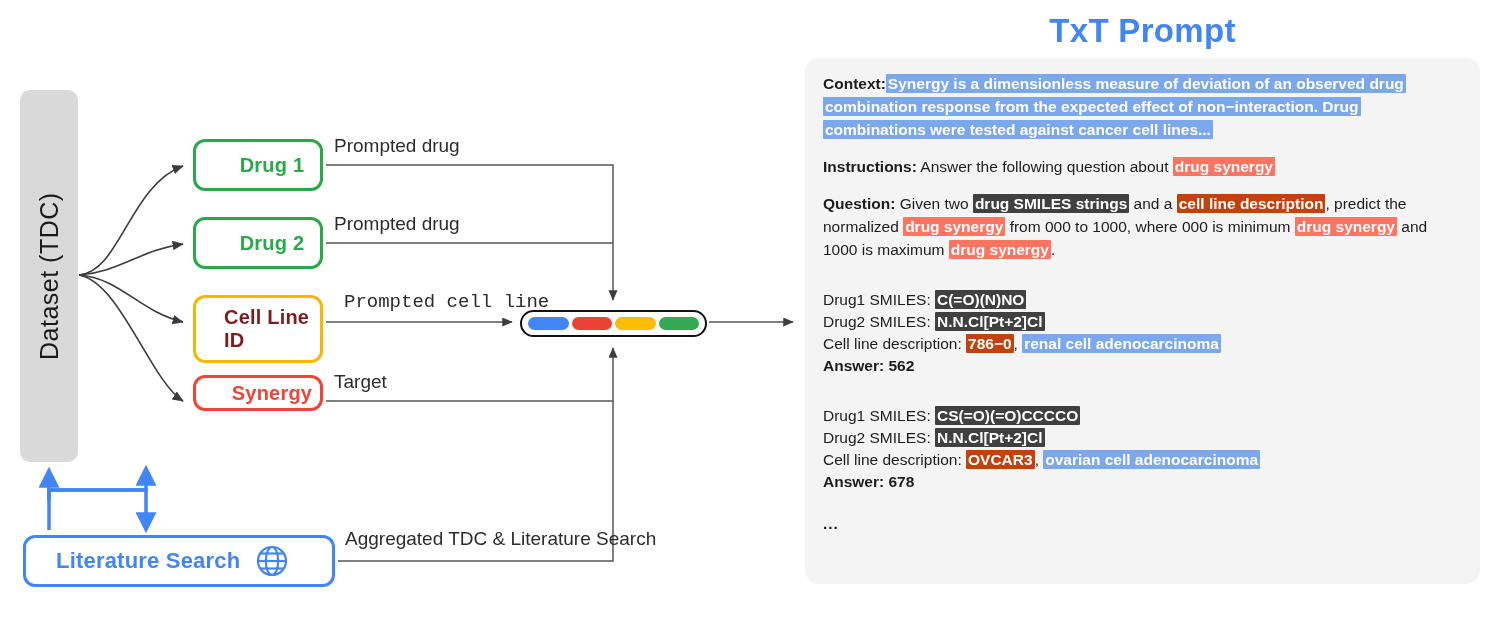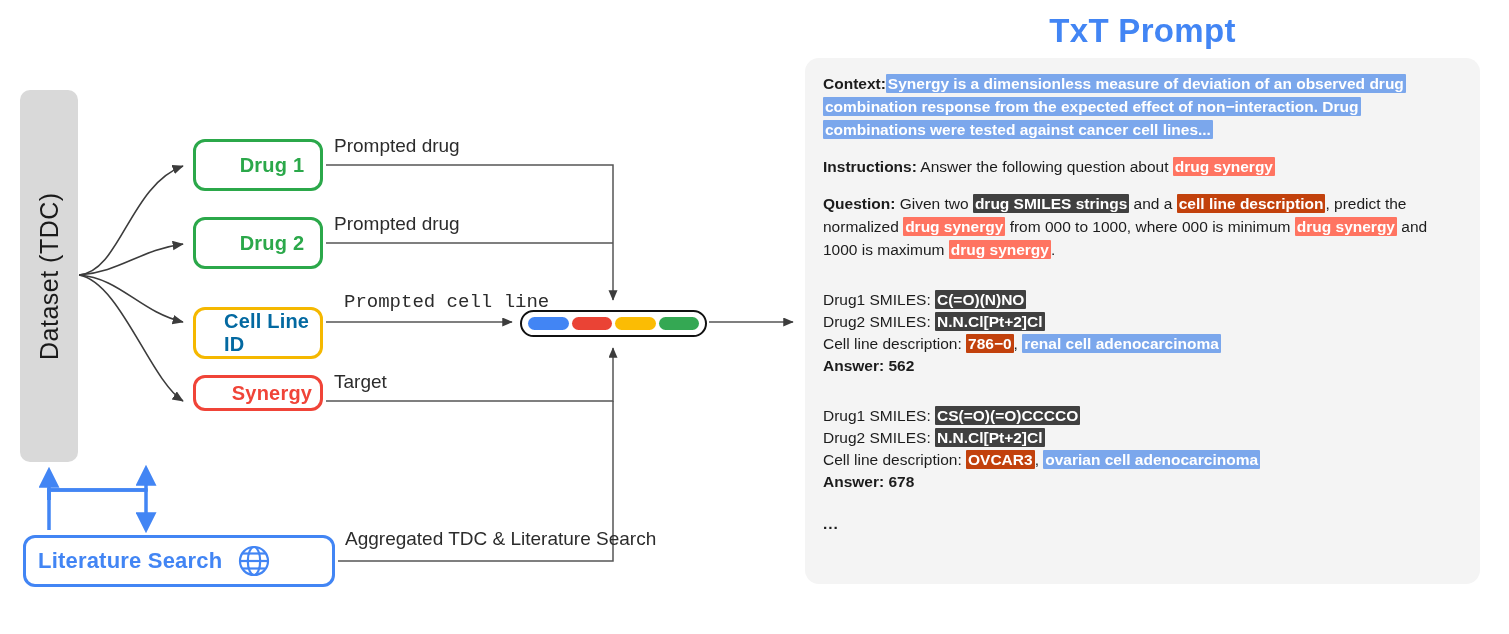--- a/index.html
+++ b/index.html
@@ -57,30 +57,30 @@
     writing-mode: vertical-rl;
     transform: rotate(180deg);
     letter-spacing: .5px;
     font-weight: normal;
   }
 
   #node-drug1 { left: 193px; top: 139px; width: 130px; height: 52px;
                 border: 3px solid #2ba84a; color: #2ba84a; font-size: 20px; }
   #node-drug2 { left: 193px; top: 217px; width: 130px; height: 52px;
                 border: 3px solid #2ba84a; color: #2ba84a; font-size: 20px; }
-  #node-cellline { left: 193px; top: 295px; width: 130px; height: 52px;
-                border: 3px solid #f5b800; color: #0369a1; font-size: 20px; margin-top: 12px; }
+  #node-cellline { left: 193px; top: 295px; width: 130px; height: 68px;
+                border: 3px solid #f5b800; color: #7f1d1d; font-size: 20px; }
   #node-synergy { left: 193px; top: 375px; width: 130px; height: 36px;
                 border: 3px solid #f04438; color: #f04438; font-size: 20px; }
 
   #node-litsearch {
     left: 23px; top: 535px; width: 312px; height: 52px;
     border: 3px solid #4285f4; color: #4285f4; font-size: 22px;
     justify-content: flex-start;
-    padding-left: 12px;
+    padding-left: 30px;
     gap: 14px;
   }
   #globe-icon { display: flex; align-items: center; }
 
   .edge-label {
     position: absolute;
     font-size: 19px;
     color: #2c2c2c;
     font-weight: normal;
     white-space: nowrap;

